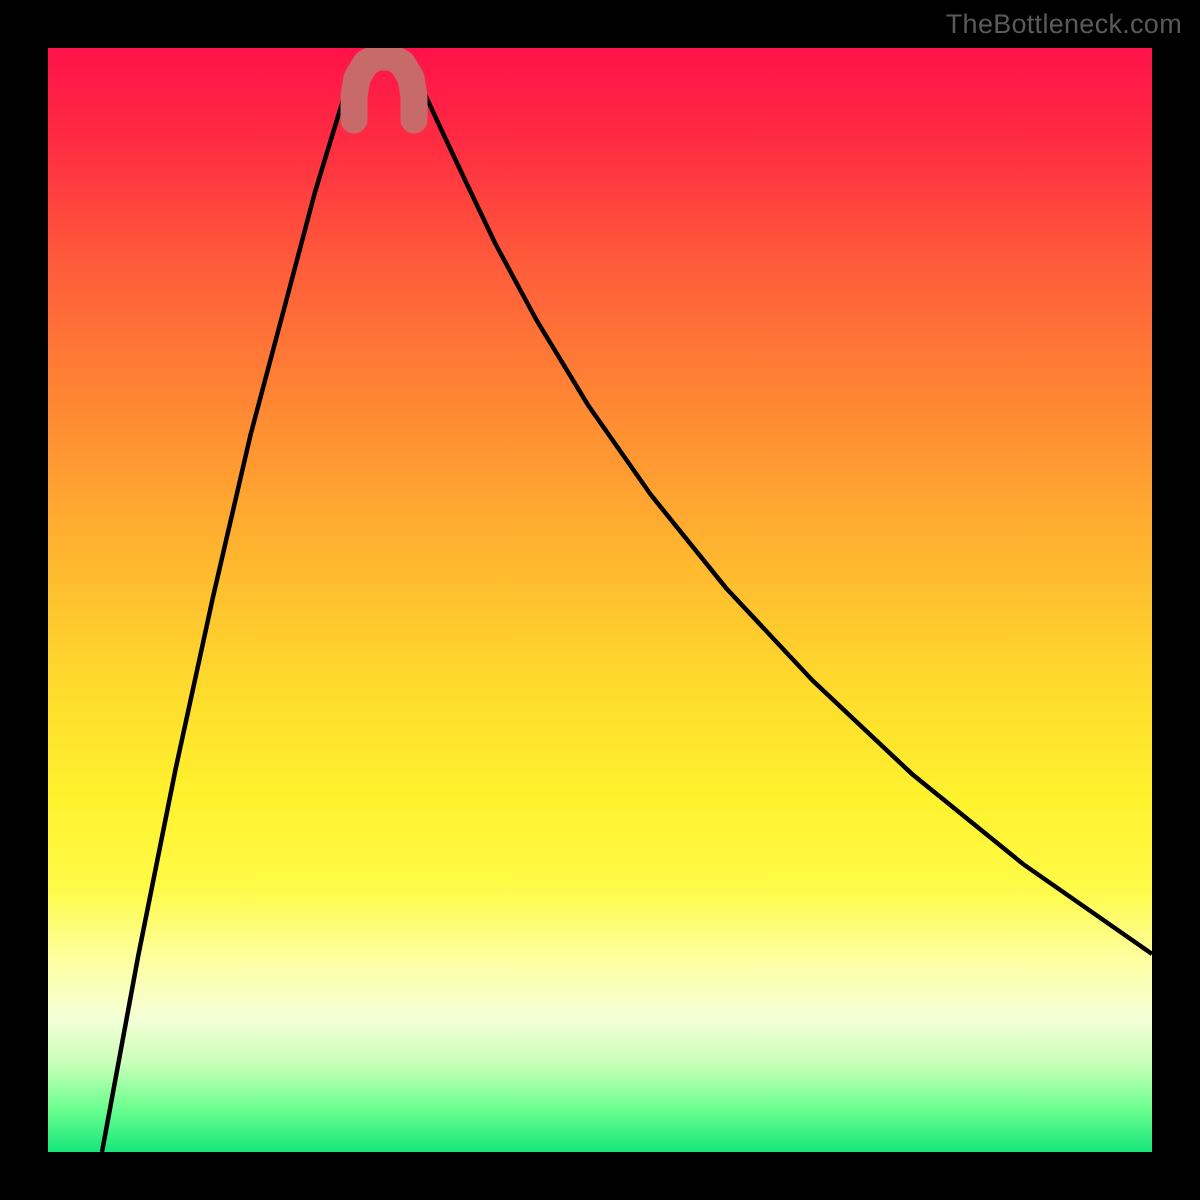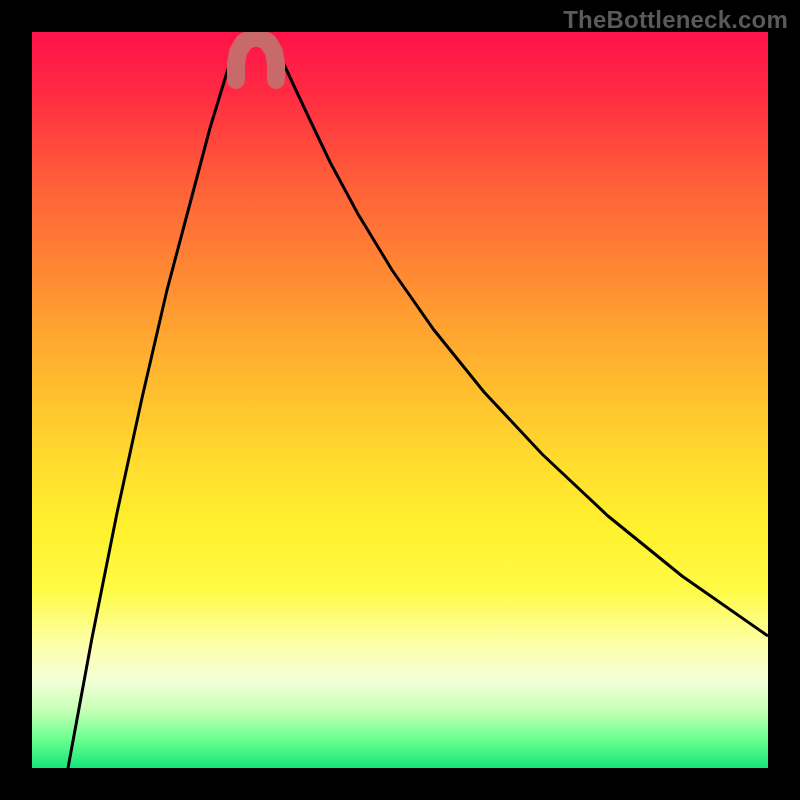--- a/index.html
+++ b/index.html
@@ -32,23 +32,23 @@
       #c9ffb8 92%,
       #6dff90 96%,
       #16e67a 100%
     );
   }
   .watermark {
     position: absolute;
     top: 6px;
     right: 12px;
     color: #5a5a5a;
-    font-size: 24px;
+    font-size: 18px;
     letter-spacing: 0.2px;
-    font-weight: 700;
+    font-weight: 400;
   }
   svg.plot {
     position: absolute;
     left: 0;
     top: 0;
     width: 736px;
     height: 736px;
   }
 </style>
 </head>

